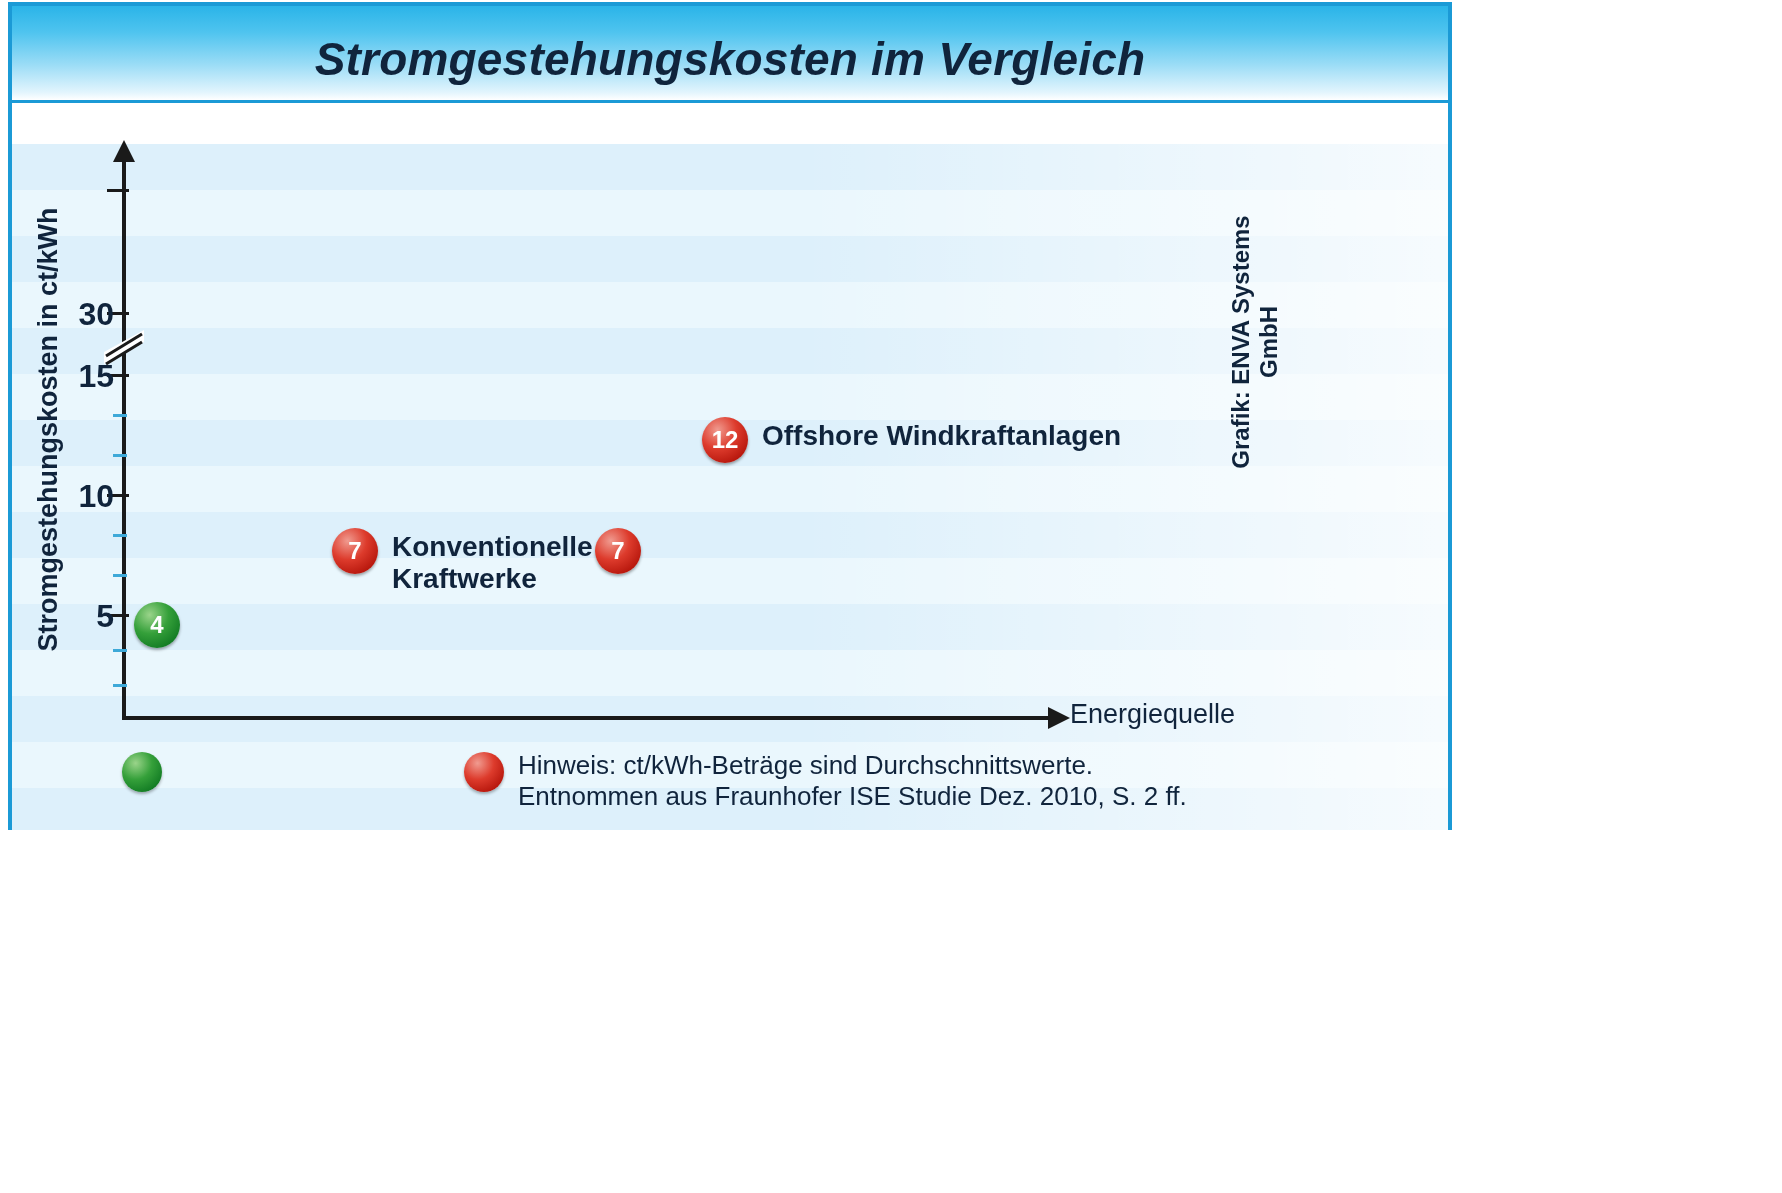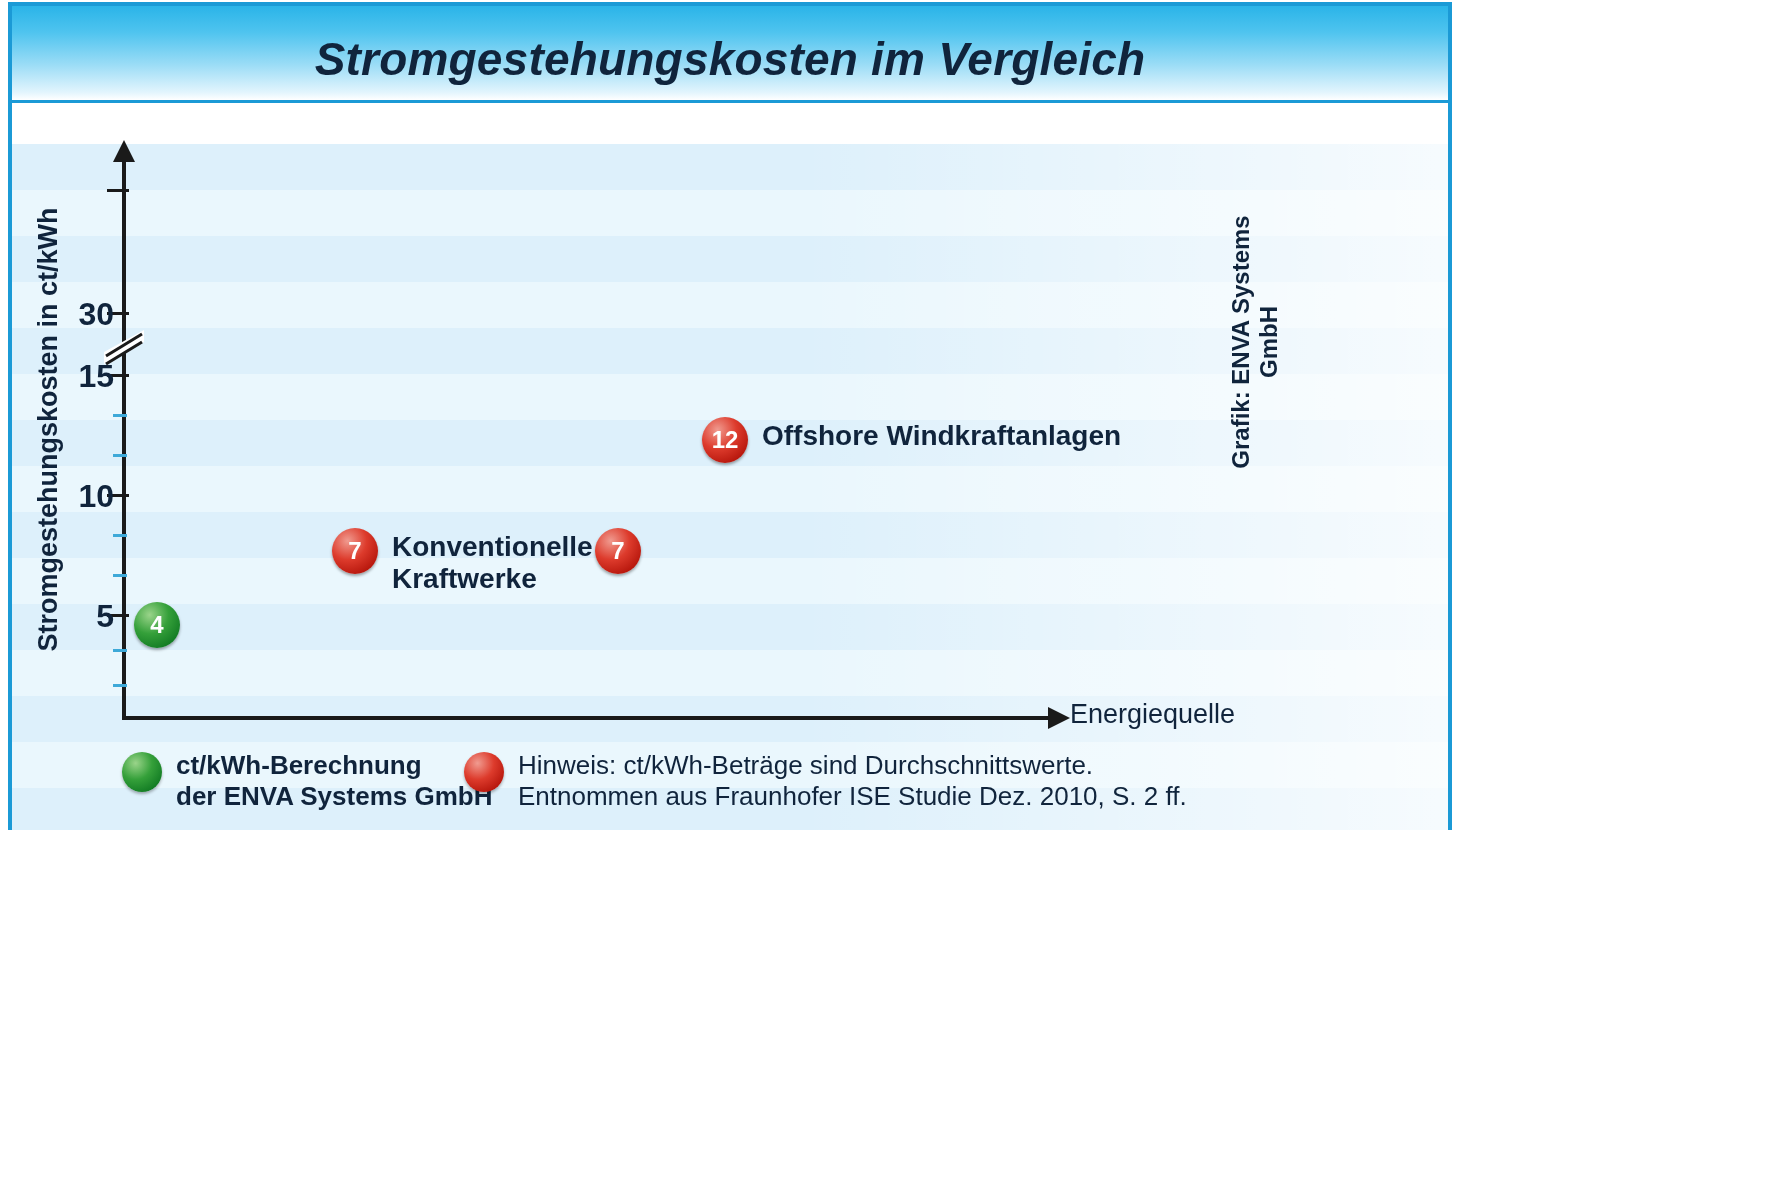--- a/index.html
+++ b/index.html
@@ -297,22 +297,20 @@
 
     <div class="data-point" style="left:122px; top:458px">
       <div class="bubble green">4</div>
     </div>
 
   </div>
 
   <div id="legend">
     <div class="legend-item" style="left:110px; top:-78px">
       <div class="legend-dot" style="background: radial-gradient(circle at 34% 28%, #9ad48a 0%, #35a03a 42%, #117a23 80%, #0b5c1a 100%);"></div>
-      <div class="legend-text">ct/kWh-Berechnung
-der ENVA Systems GmbH</div>
     </div>
     <div class="legend-item" style="left:452px; top:-78px">
       <div class="legend-dot" style="background: radial-gradient(circle at 34% 28%, #f09b90 0%, #dd3b2c 42%, #b5150b 80%, #8d0f07 100%);"></div>
       <div class="legend-text normal">Hinweis: ct/kWh-Beträge sind Durchschnittswerte.
 Entnommen aus Fraunhofer ISE Studie Dez. 2010, S. 2 ff.</div>
     </div>
   </div>
 
 </div>
 

